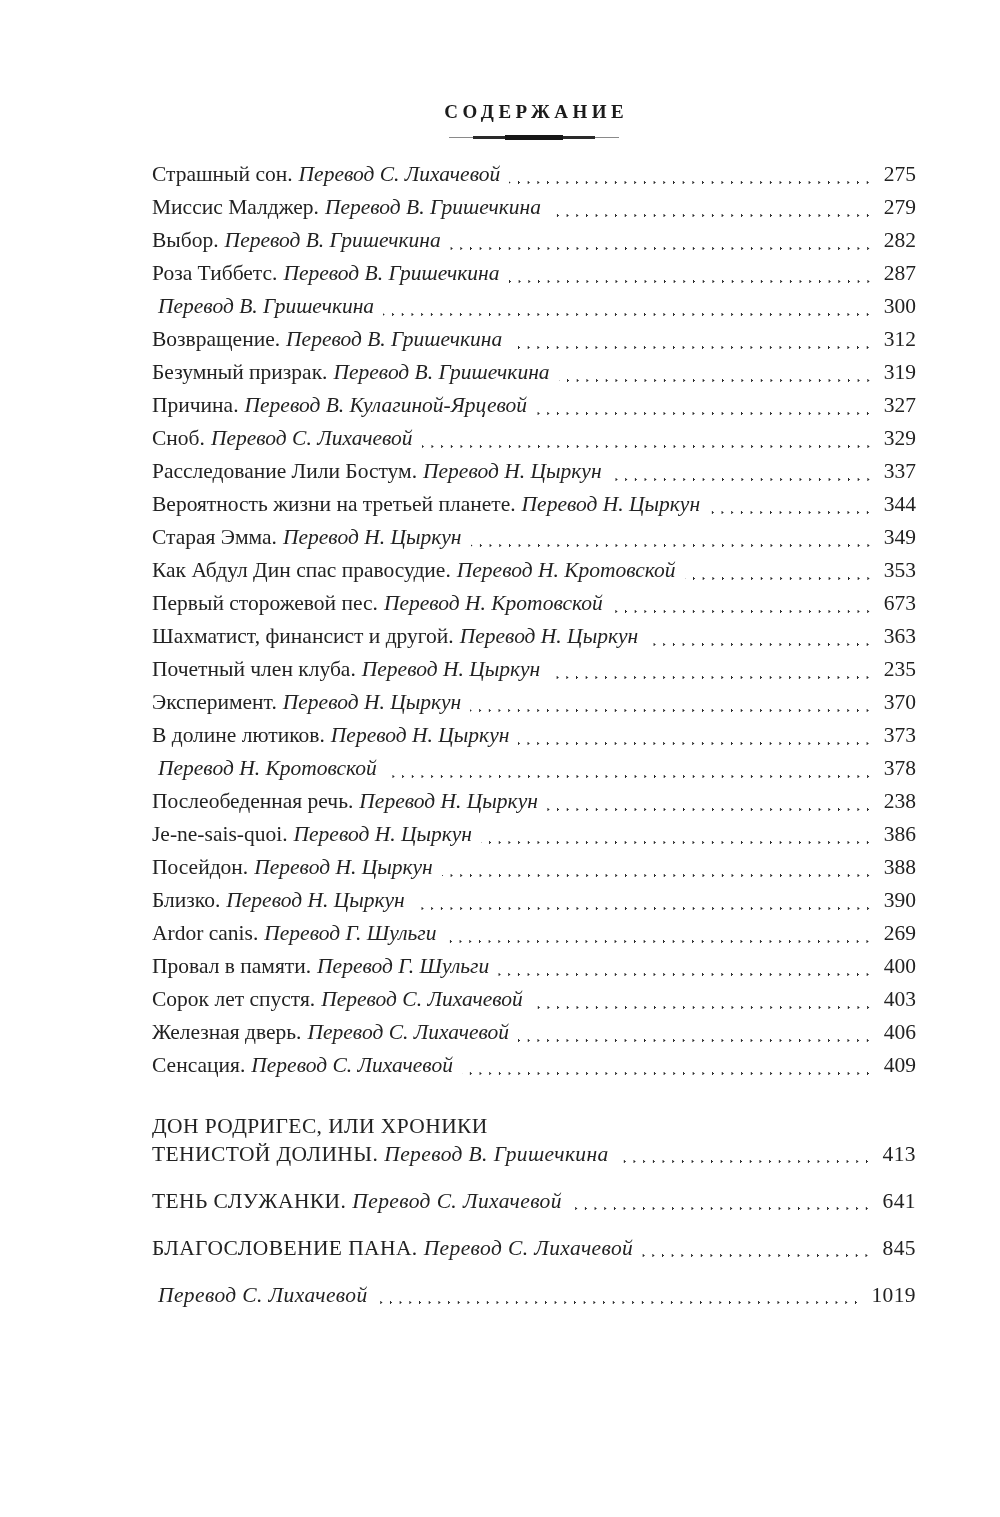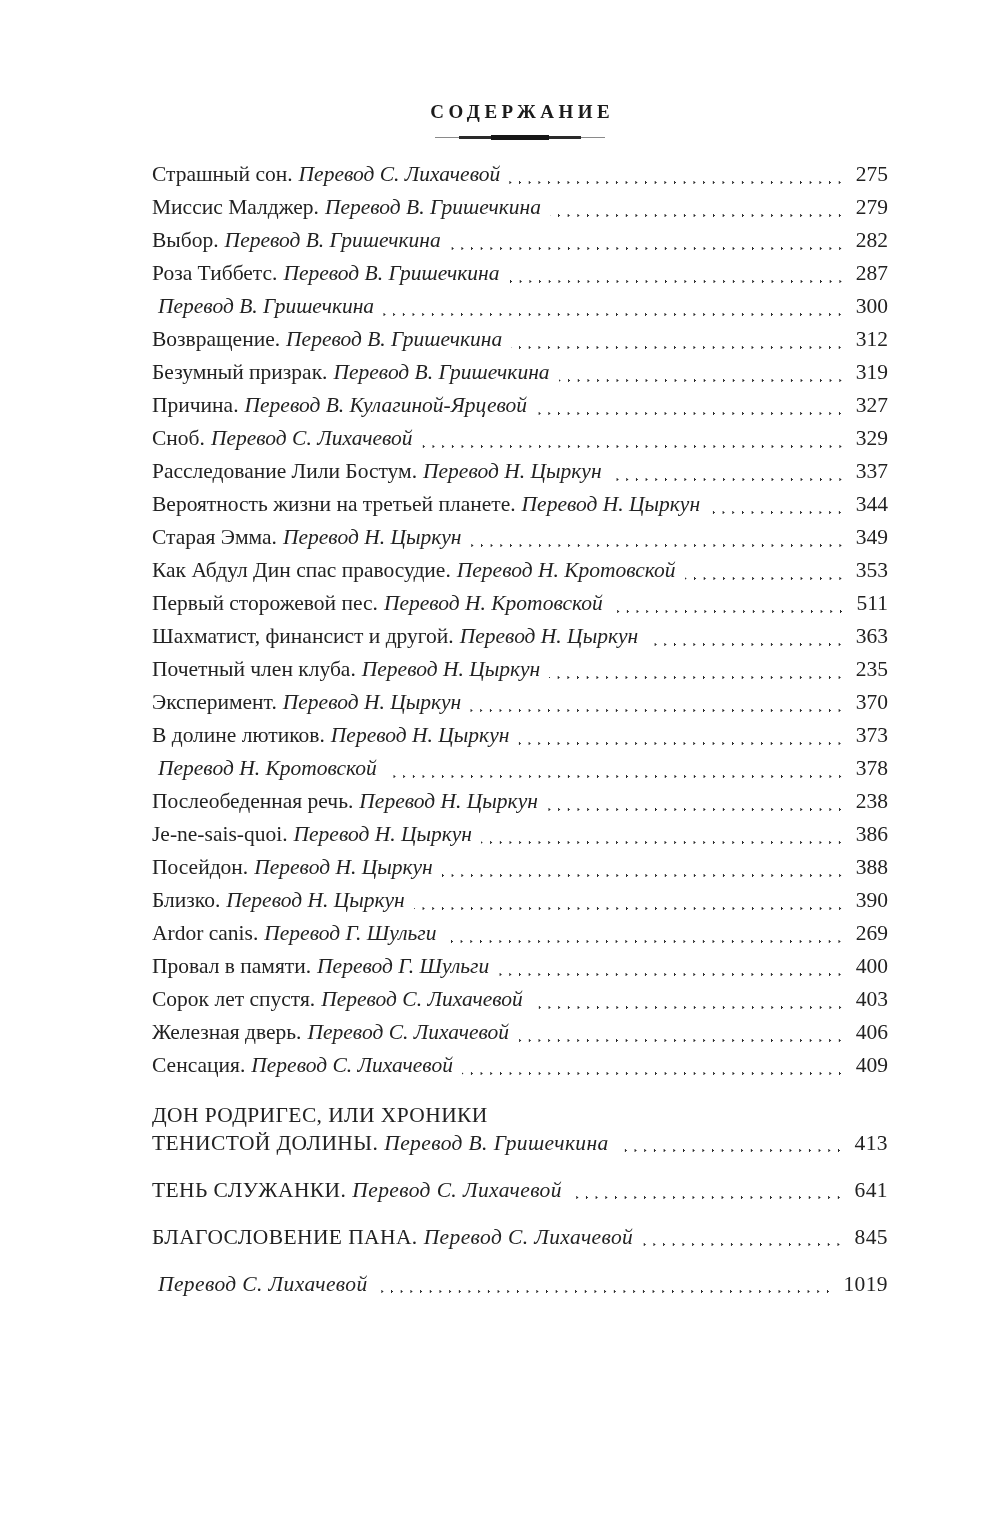--- a/index.html
+++ b/index.html
@@ -11,21 +11,21 @@
     width: 1000px;
     height: 1517px;
     overflow: hidden;
     font-family: "Liberation Serif", serif;
     color: #222222;
   }
   .page {
     box-sizing: border-box;
     width: 1000px;
     height: 1359px;
-    padding: 0 112px 0 152px;
+    padding: 0 84px 0 152px;
   }
   .contents-title {
     margin: 0;
     padding-top: 101px;
     font-size: 19px;
     line-height: 21px;
     font-weight: bold;
     letter-spacing: 4.5px;
     text-indent: 4.5px;
     text-align: center;
@@ -81,21 +81,21 @@
     background-image: radial-gradient(circle 1.15px at 4.75px 1.5px, #2a2a2a 98%, rgba(0,0,0,0));
     background-size: 9.7px 3px;
     background-repeat: repeat-x;
     background-position: right 0px bottom 7px;
   }
   .pg {
     text-align: right;
     white-space: nowrap;
   }
   .sections-block {
-    margin-top: 19px;
+    margin-top: 30px;
   }
   .toc-section .row,
   .toc-section .secline {
     line-height: 28px;
     font-size: 21.5px;
     letter-spacing: 0.4px;
   }
   .toc-section .leader {
     background-position: right 0px bottom 5px;
   }
@@ -195,21 +195,21 @@
     <div class="row">
       <span class="t">Как Абдул Дин спас правосудие.</span>
       <span class="tr">Перевод Н. Кротовской</span>
       <span class="leader"></span>
       <span class="pg">353</span>
     </div>
     <div class="row">
       <span class="t">Первый сторожевой пес.</span>
       <span class="tr">Перевод Н. Кротовской</span>
       <span class="leader"></span>
-      <span class="pg">511</span>
+      <span class="pg">673</span>
     </div>
     <div class="row">
       <span class="t">Шахматист, финансист и другой.</span>
       <span class="tr">Перевод Н. Цыркун</span>
       <span class="leader"></span>
       <span class="pg">363</span>
     </div>
     <div class="row">
       <span class="t">Почетный член клуба.</span>
       <span class="tr">Перевод Н. Цыркун</span>

